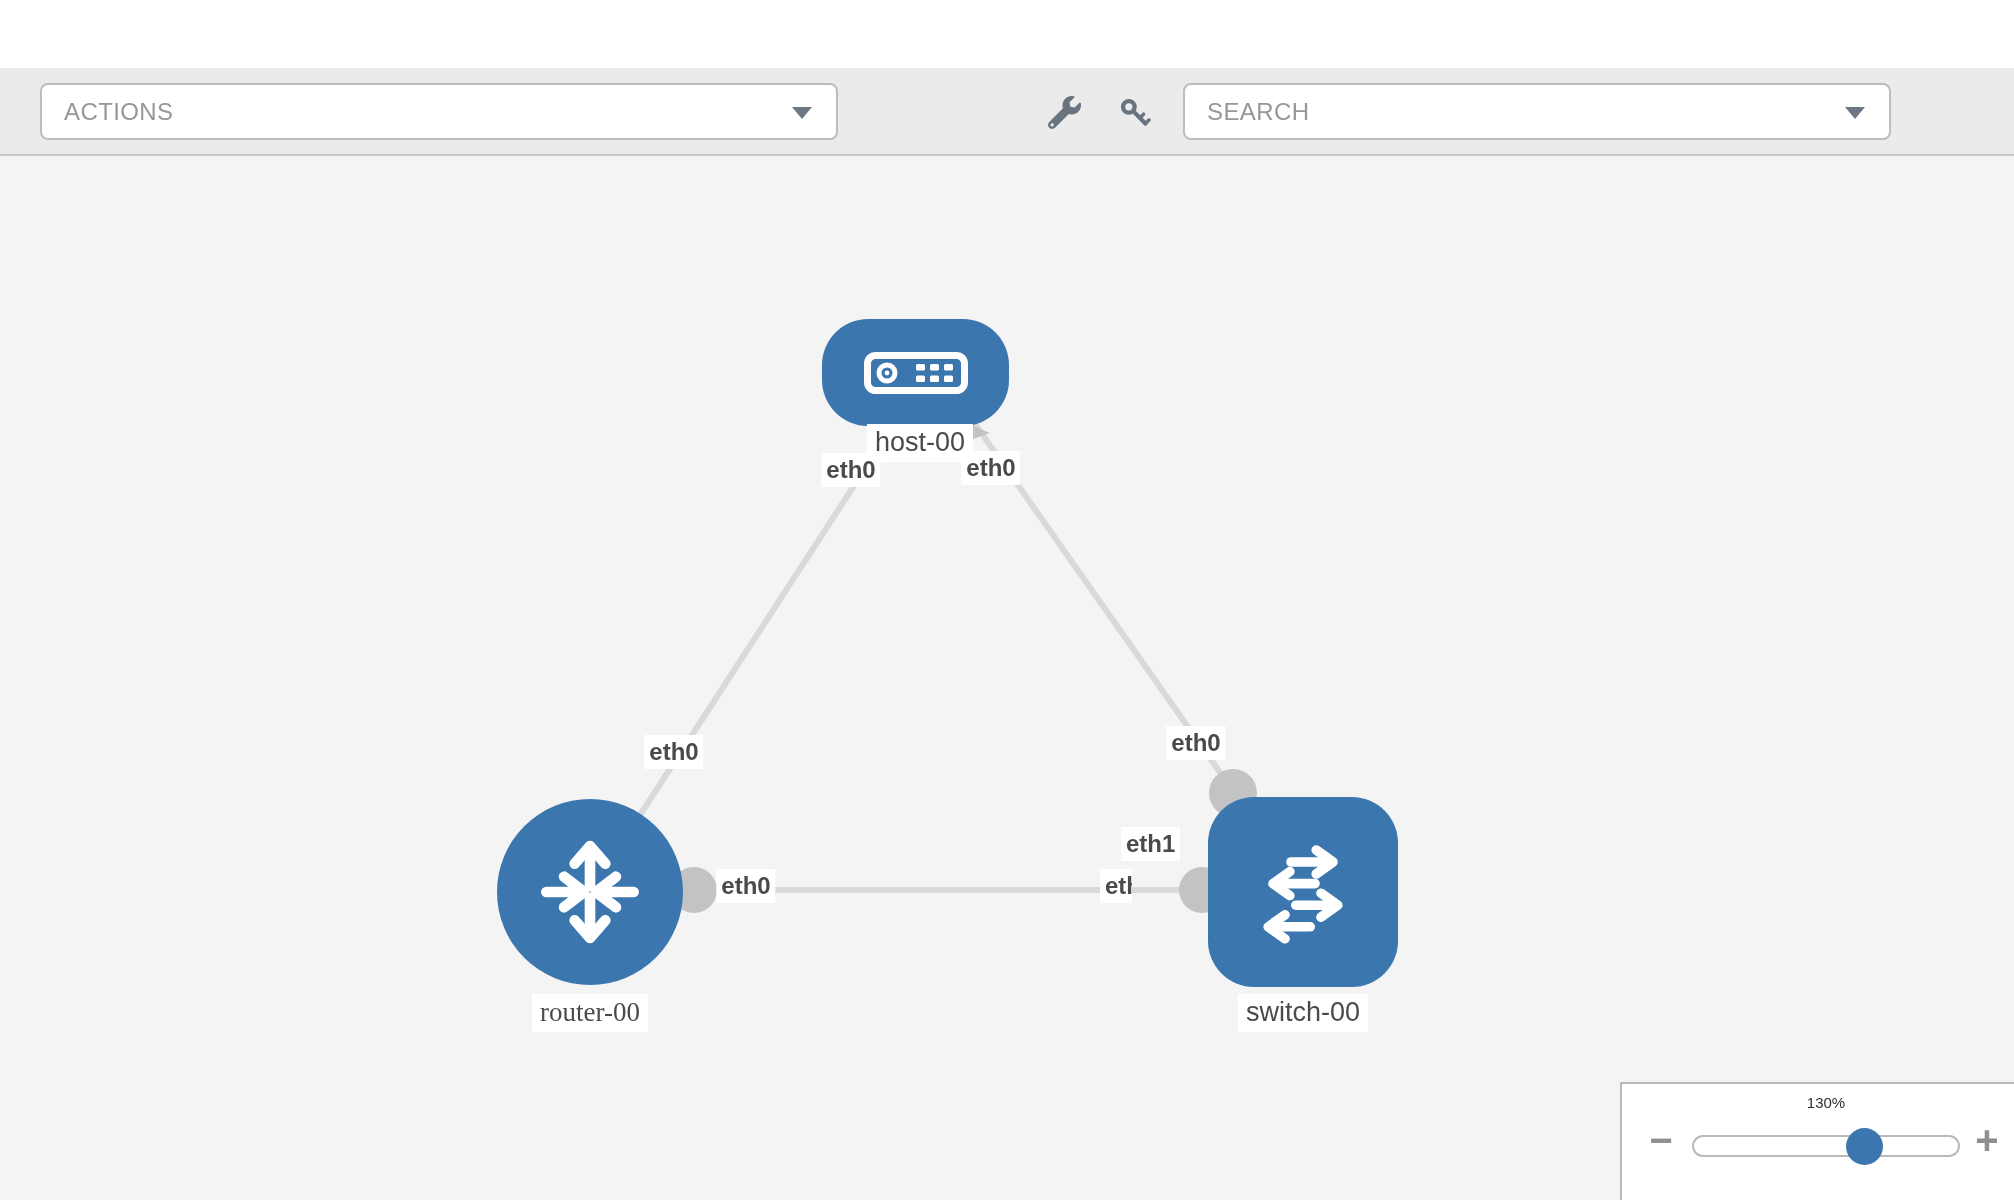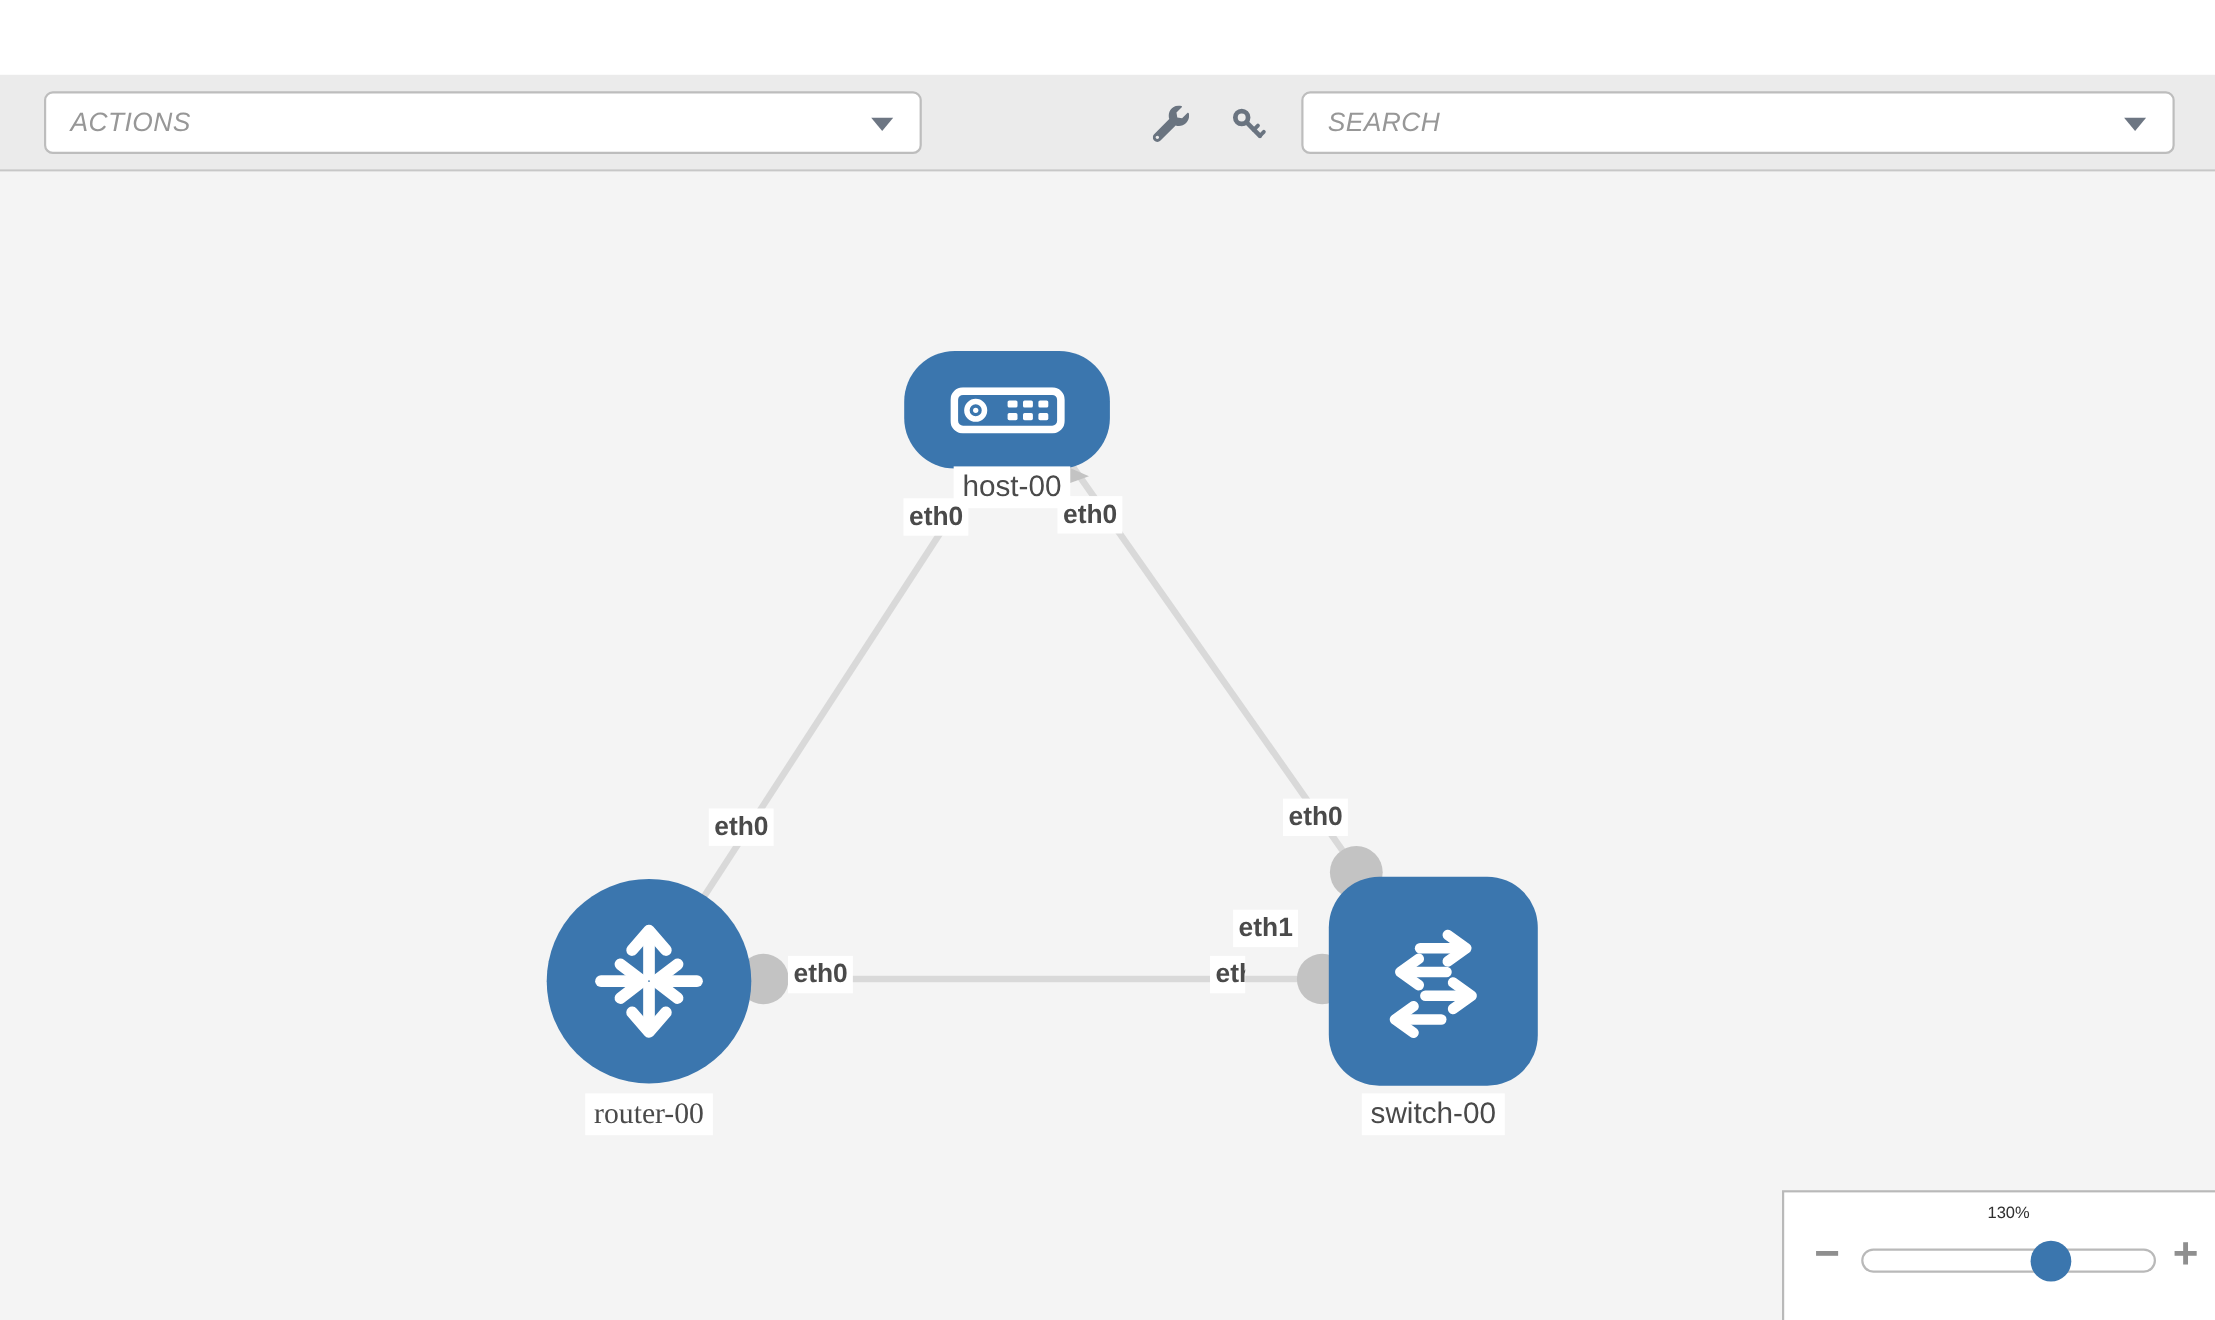--- a/index.html
+++ b/index.html
@@ -29,28 +29,28 @@
   
   .tbar {
     position: absolute; left: 0; top: 68px; width: 2014px; height: 88px;
     background: #ebebeb; border-bottom: 2px solid #c7c7c7;
   }
   .dd {
     position: absolute; top: 15px; height: 57px; background: #fff;
     border: 2px solid #bdbdbd; border-radius: 8px;
     display: flex; align-items: center; cursor: pointer;
   }
-  .dd-label { padding-left: 22px; font-size: 24px; color: #979797; letter-spacing: .4px; font-style: italic; }
+  .dd-label { padding-left: 22px; font-size: 24px; color: #979797; letter-spacing: .4px; }
   .caret {
     position: absolute; right: 24px; top: 50%; margin-top: -5px;
     width: 0; height: 0; border-left: 10px solid transparent; border-right: 10px solid transparent;
     border-top: 12px solid #6d7683;
   }
   .dd-actions { left: 40px; width: 798px; }
-  .dd-search  { left: 1183px; width: 794px; }
+  .dd-search  { left: 1183px; width: 708px; }
   .icon-btn {
     position: absolute; top: 24px; width: 40px; height: 40px;
     display: flex; align-items: center; justify-content: center; cursor: pointer;
     color: #6a7480;
   }
   .icon-btn svg { display: block; }
   .btn-wrench { left: 1044px; }
   .btn-key    { left: 1114px; }
 
   

